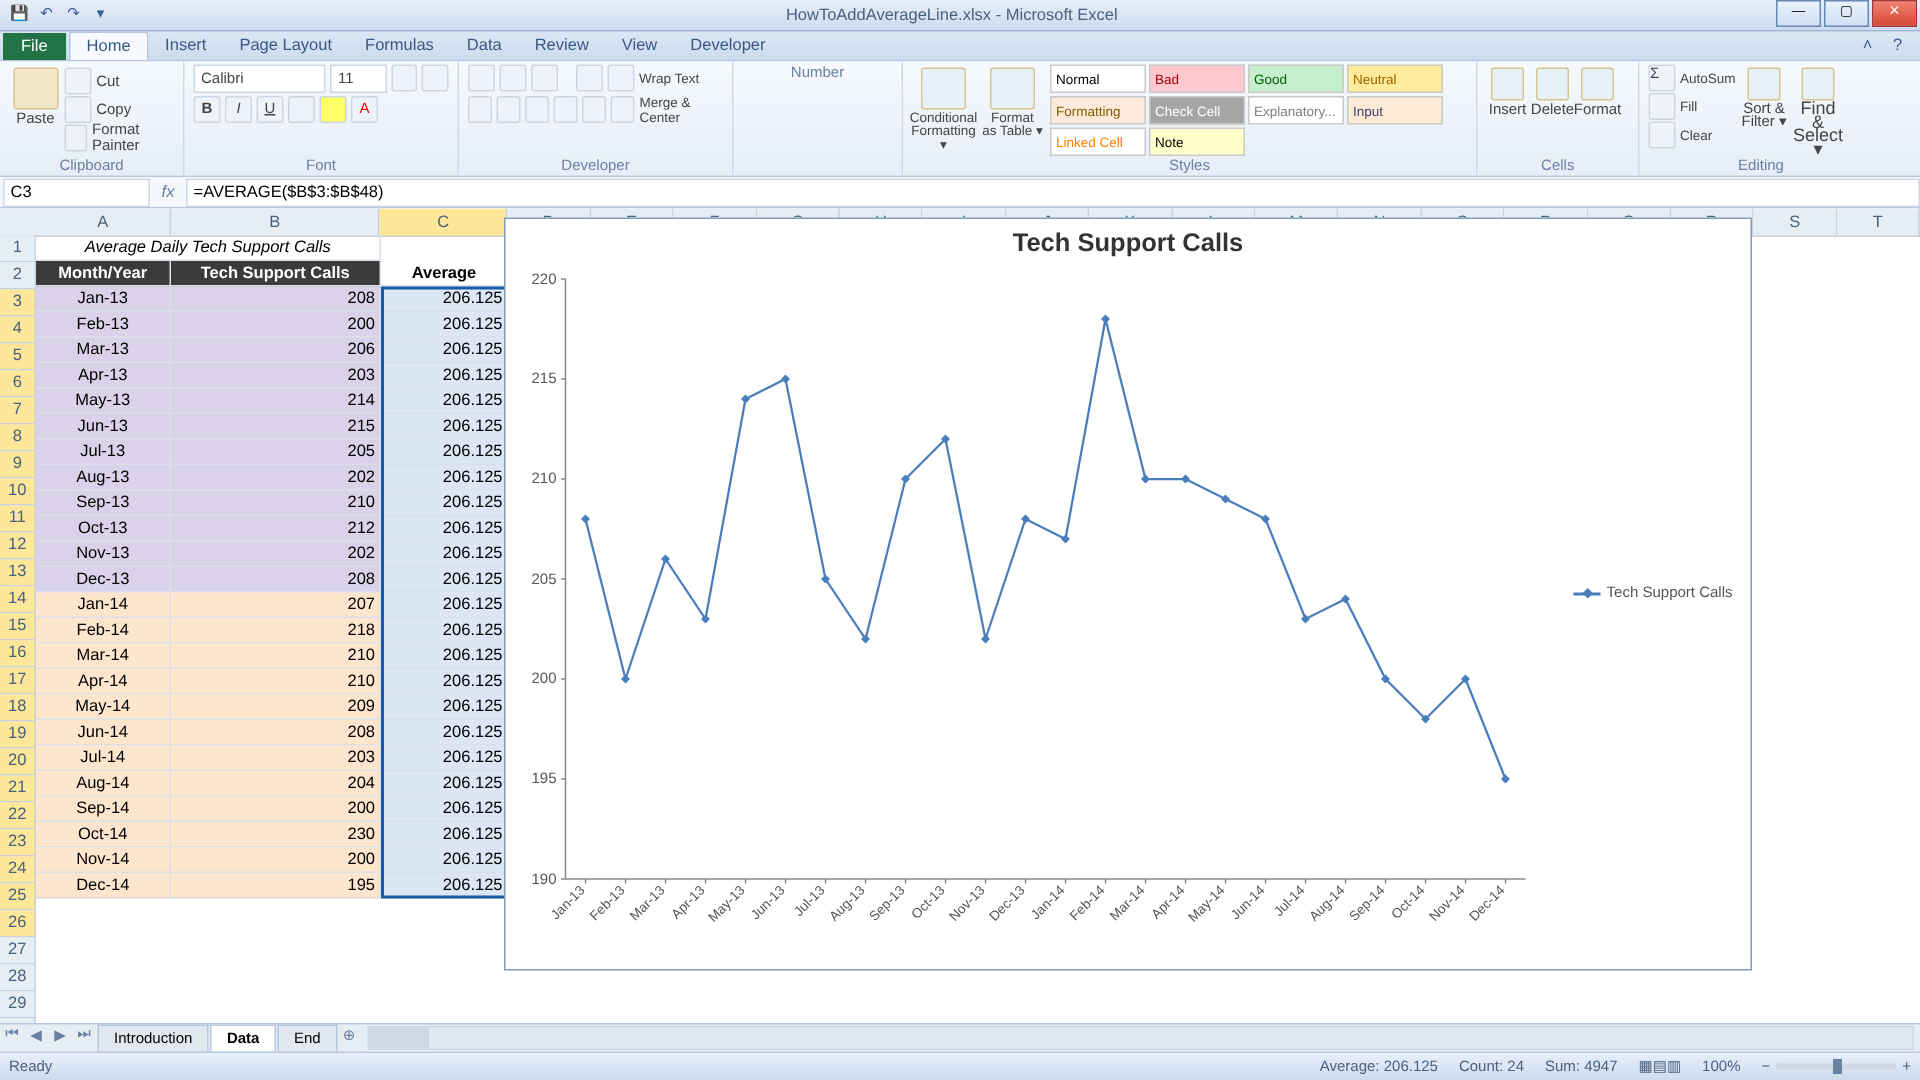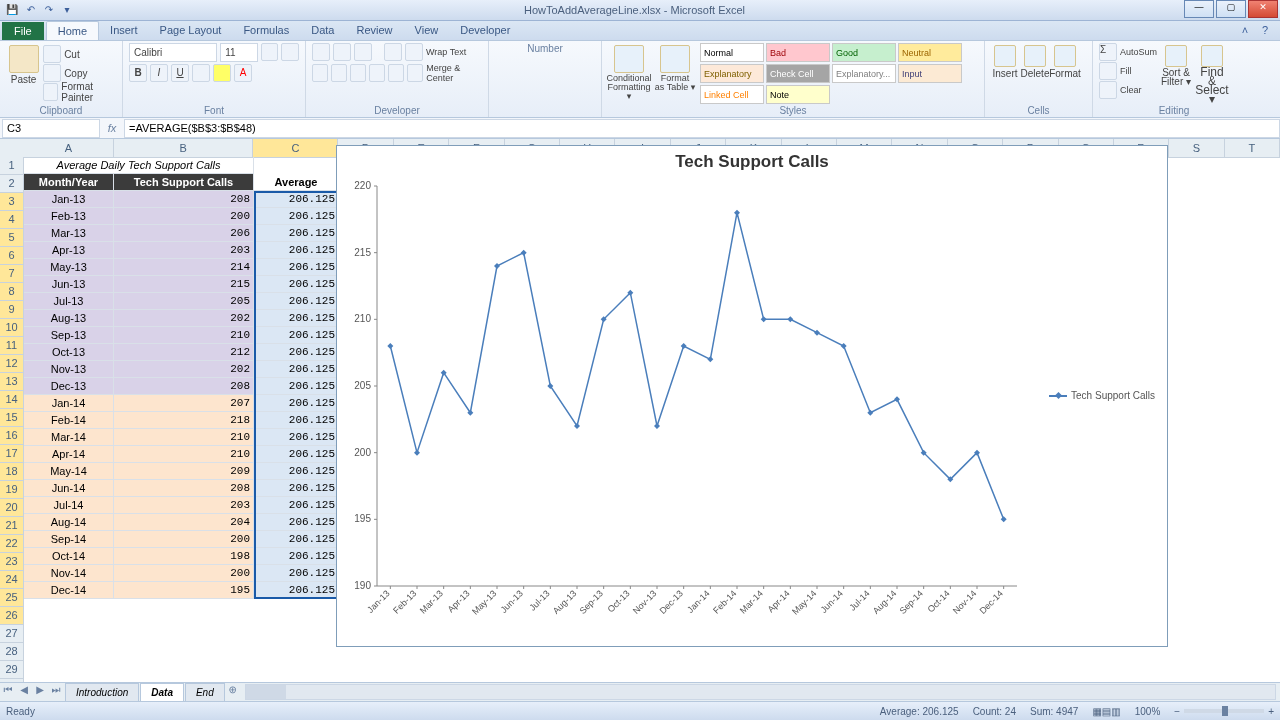--- a/index.html
+++ b/index.html
@@ -45,37 +45,37 @@
 .rowhdrs{position:absolute;left:0;top:18px;bottom:0;width:24px;}
 .rowhdr{height:17px;background:#e7eef3;border-right:1px solid #c7d2de;border-bottom:1px solid #c7d2de;text-align:center;line-height:17px;color:#47617f;font-size:11px;}
 .rowhdr.sel{background:#ffe799;}
 .cells{position:absolute;left:24px;top:18px;right:0;bottom:0;}
 .cell{position:absolute;height:17px;border-right:1px solid #d9e0e8;border-bottom:1px solid #d9e0e8;box-sizing:border-box;padding:0 3px;line-height:17px;font-size:11px;overflow:hidden;white-space:nowrap;}
 .hdrcell{background:#3b3b3b;color:#fff;font-weight:bold;text-align:center;}
 .titlecell{font-style:italic;font-weight:normal;text-align:center;}
 .datazone1{background:#d9d2e8;}
 .datazone2{background:#fde5ce;}
 .avgzone{background:#dbe7f4;}
-.rgt{text-align:right;font-family:Liberation Mono, monospace;}
+.rgt{text-align:right;}
 .ctr{text-align:center;}
 .sel-outline{position:absolute;border:2px solid #1a5aa8;pointer-events:none;box-sizing:border-box;}
 .fill-handle{position:absolute;width:6px;height:6px;background:#1a5aa8;cursor:crosshair;}
 
 .chart{position:absolute;background:#fff;border:1px solid #7f9db9;}
 .chart-title{text-align:center;font-size:17px;font-weight:bold;color:#333;padding:6px 0;}
 .axis-line{stroke:#888;stroke-width:1;}
 .series-line{stroke:#4a7ebb;stroke-width:1.5;fill:none;}
 .pt{fill:#4a7ebb;}
 .legend{position:absolute;font-size:10px;color:#555;display:flex;align-items:center;gap:4px;}
 .legend .sw{width:18px;height:2px;background:#4a7ebb;position:relative;}
 .legend .sw::after{content:"";position:absolute;left:7px;top:-2px;width:5px;height:5px;background:#4a7ebb;transform:rotate(45deg);}
 
 .sheetbar{height:18px;background:#e7eef3;display:flex;align-items:center;border-top:1px solid #b6c8dd;font-size:10px;}
 .navbtn{width:16px;height:16px;text-align:center;color:#6a81a1;}
-.sheettab{padding:3px 10px;background:#fff;border:1px solid #b6c8dd;border-bottom:none;margin-left:1px;font-style:italic;}
+.sheettab{padding:3px 10px;background:#fff;border:1px solid #b6c8dd;border-bottom:none;margin-left:1px;}
 .sheettab.active{background:#fff;font-weight:bold;}
 .sheettab.inactive{background:#e1e8f0;}
 .hscroll{flex:1;margin:0 4px;height:14px;background:#e1e8f0;border:1px solid #ccd7e5;position:relative;}
 .hscroll .thumb{position:absolute;left:0;top:0;bottom:0;width:40px;background:#cfd9e6;}
 
 .statusbar{height:18px;background:linear-gradient(#e7effa,#cddbee);display:flex;align-items:center;font-size:10px;color:#4b607e;padding:0 6px;border-top:1px solid #b6c8dd;}
 .statusbar .spacer{flex:1;}
 .statusbar .item{margin-left:14px;}
 .zoom{display:flex;align-items:center;gap:4px;margin-left:14px;}
 .zoom .track{width:80px;height:4px;background:#cfd9e6;position:relative;}
@@ -196,21 +196,21 @@
           </div>
         <div class="rbtn-lg">
             <div class="ic" style="background:#e7f1fa"></div>
             <div class="tx" style="font-size:9px;line-height:9px">Format<br>as Table ▾</div>
           </div>
         <div class="styles" id="stylecells">
             <div class="stylecell" style="background: rgb(255, 255, 255); color: rgb(0, 0, 0);">Normal</div>
             <div class="stylecell" style="background: rgb(255, 199, 206); color: rgb(156, 0, 6);">Bad</div>
             <div class="stylecell" style="background: rgb(198, 239, 206); color: rgb(0, 97, 0);">Good</div>
             <div class="stylecell" style="background: rgb(255, 235, 156); color: rgb(156, 101, 0);">Neutral</div>
-            <div class="stylecell" style="background: rgb(253, 233, 217); color: rgb(127, 96, 0);">Explanatory</div>
+            <div class="stylecell" style="background: rgb(253, 233, 217); color: rgb(127, 96, 0);">Formatting</div>
             <div class="stylecell" style="background: rgb(165, 165, 165); color: rgb(255, 255, 255);">Check Cell</div>
             <div class="stylecell" style="background: rgb(255, 255, 255); color: rgb(127, 127, 127);">Explanatory...</div>
             <div class="stylecell" style="background: rgb(252, 234, 212); color: rgb(63, 63, 118);">Input</div>
             <div class="stylecell" style="background: rgb(255, 255, 255); color: rgb(255, 128, 1);">Linked Cell</div>
             <div class="stylecell" style="background: rgb(255, 255, 204); color: rgb(0, 0, 0);">Note</div>
           </div>
       </div>
       <div class="lbl">Styles</div>
     </div>
     <div class="rgroup" style="width:95px">
@@ -383,21 +383,21 @@
         <div class="cell datazone2 ctr" style="left: 0px; top: 340px; width: 90px;">Jul-14</div>
         <div class="cell datazone2 rgt" style="left: 90px; top: 340px; width: 140px;">203</div>
         <div class="cell avgzone rgt" style="left: 230px; top: 340px; width: 85px;">206.125</div>
         <div class="cell datazone2 ctr" style="left: 0px; top: 357px; width: 90px;">Aug-14</div>
         <div class="cell datazone2 rgt" style="left: 90px; top: 357px; width: 140px;">204</div>
         <div class="cell avgzone rgt" style="left: 230px; top: 357px; width: 85px;">206.125</div>
         <div class="cell datazone2 ctr" style="left: 0px; top: 374px; width: 90px;">Sep-14</div>
         <div class="cell datazone2 rgt" style="left: 90px; top: 374px; width: 140px;">200</div>
         <div class="cell avgzone rgt" style="left: 230px; top: 374px; width: 85px;">206.125</div>
         <div class="cell datazone2 ctr" style="left: 0px; top: 391px; width: 90px;">Oct-14</div>
-        <div class="cell datazone2 rgt" style="left: 90px; top: 391px; width: 140px;">198</div>
+        <div class="cell datazone2 rgt" style="left: 90px; top: 391px; width: 140px;">230</div>
         <div class="cell avgzone rgt" style="left: 230px; top: 391px; width: 85px;">206.125</div>
         <div class="cell datazone2 ctr" style="left: 0px; top: 408px; width: 90px;">Nov-14</div>
         <div class="cell datazone2 rgt" style="left: 90px; top: 408px; width: 140px;">200</div>
         <div class="cell avgzone rgt" style="left: 230px; top: 408px; width: 85px;">206.125</div>
         <div class="cell datazone2 ctr" style="left: 0px; top: 425px; width: 90px;">Dec-14</div>
         <div class="cell datazone2 rgt" style="left: 90px; top: 425px; width: 140px;">195</div>
         <div class="cell avgzone rgt" style="left: 230px; top: 425px; width: 85px;">206.125</div>
         <div class="sel-outline" style="left: 230px; top: 34px; width: 85px; height: 408px;"></div>
         <div class="fill-handle" style="left: 312px; top: 439px;"></div>
       </div>

